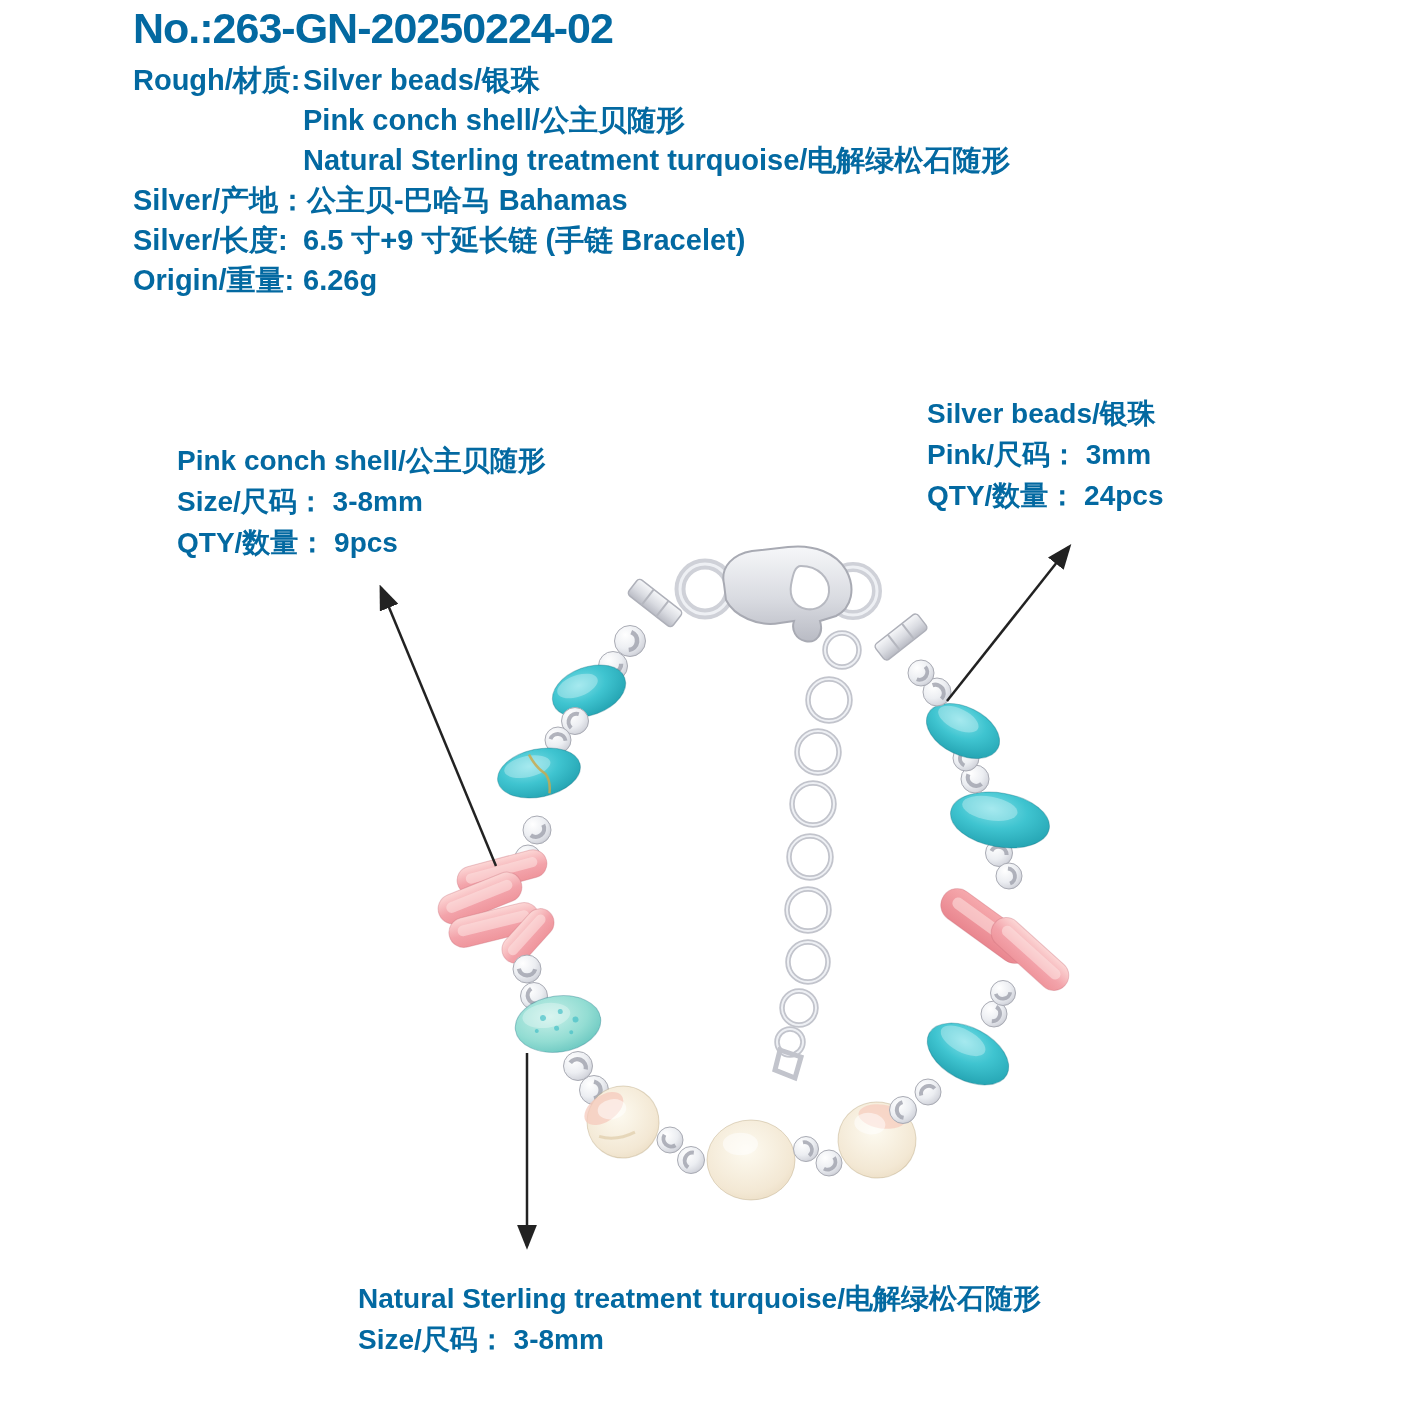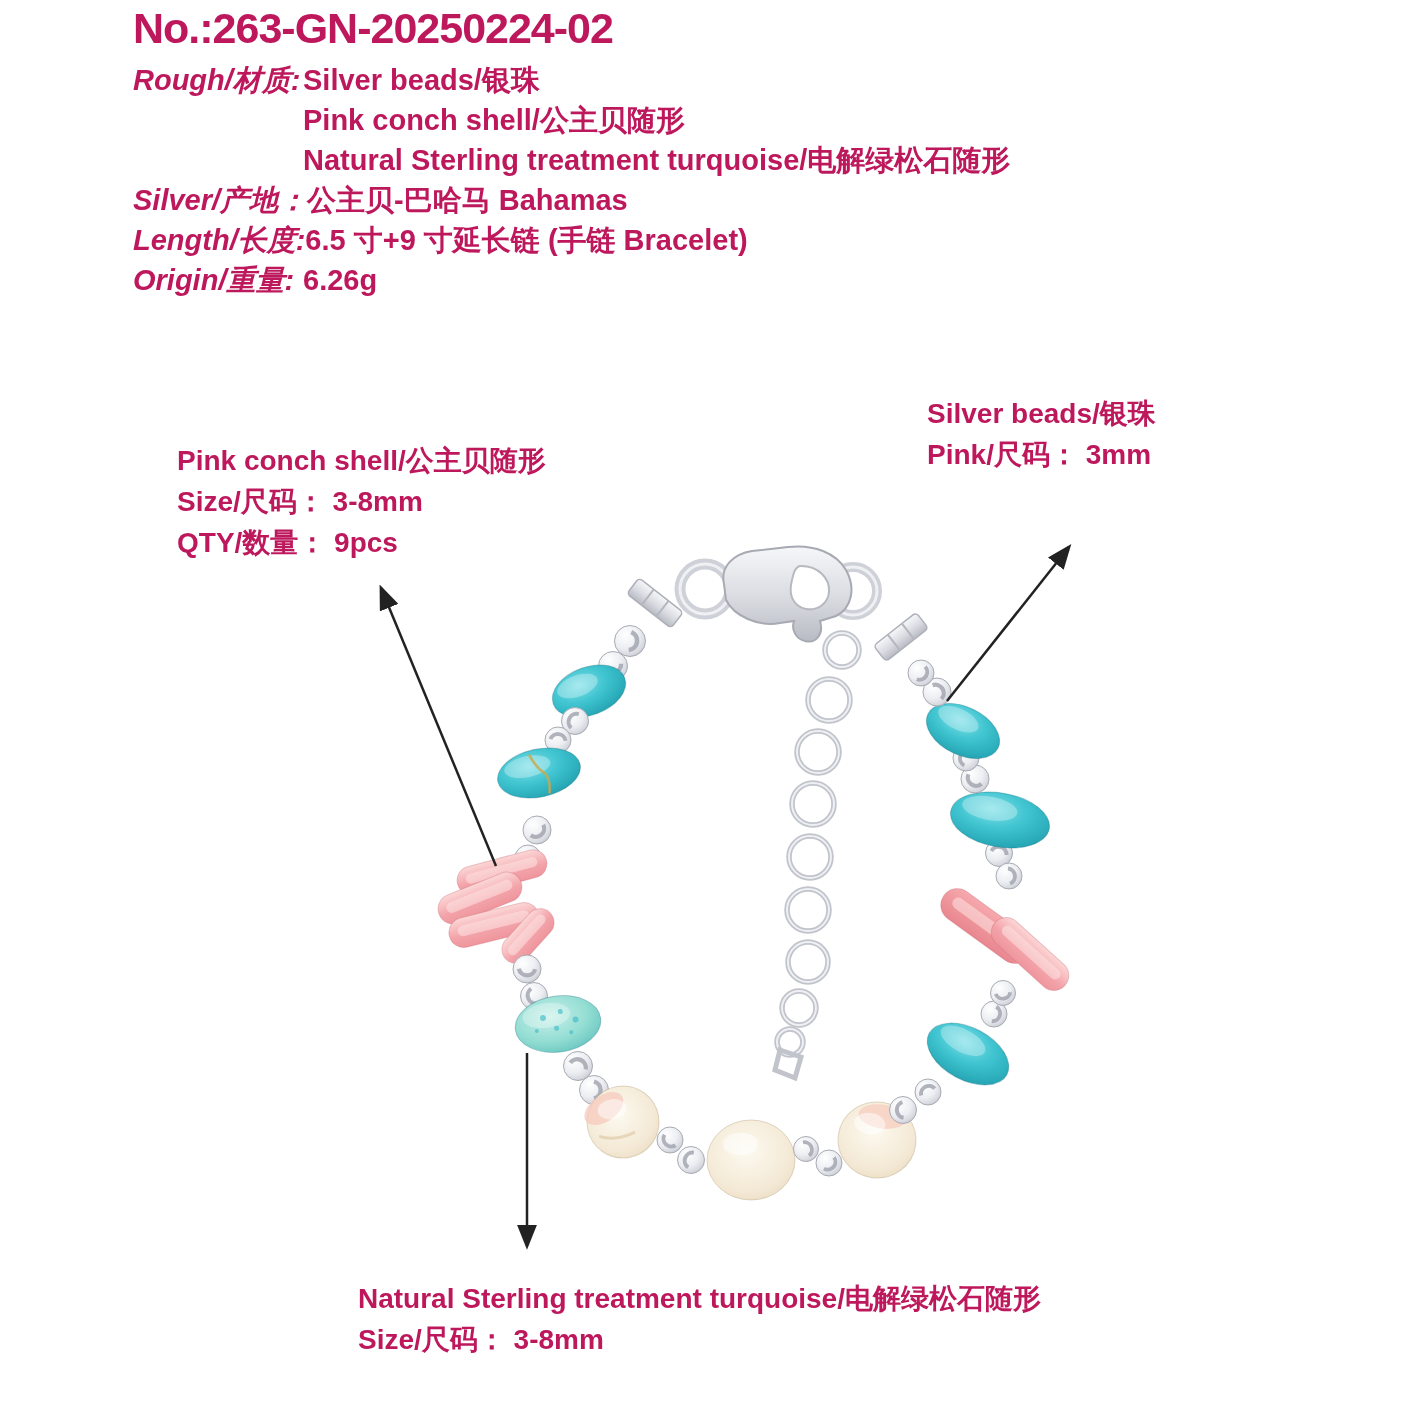--- a/index.html
+++ b/index.html
@@ -1,24 +1,24 @@
 <!DOCTYPE html>
 <html><head>
 <meta charset="utf-8">
 <style>
   html,body{margin:0;padding:0;background:#fff;}
   .canvas{
     position:relative;width:1400px;height:1417px;background:#ffffff;
-    font-family:"Liberation Sans", sans-serif;color:#be185d;overflow:hidden;
+    font-family:"Liberation Sans", sans-serif;color:#0369a1;overflow:hidden;
   }
   
   .header{position:absolute;left:133px;top:4px;}
   .product-no{font-size:43px;font-weight:700;letter-spacing:-1px;margin:0 0 8px 0;line-height:48px;}
   .spec-row{display:flex;font-size:29px;font-weight:700;line-height:40px;white-space:nowrap;}
-  .spec-label{min-width:170px;flex-shrink:0;font-style:italic;}
+  .spec-label{min-width:170px;flex-shrink:0;}
   
   .ann{position:absolute;font-size:28px;font-weight:700;line-height:41px;white-space:nowrap;}
   .ann-pink{left:177px;top:440px;}
   .ann-silver{left:927px;top:393px;}
   .ann-turquoise{left:358px;top:1278px;}
   
   .photo{position:absolute;left:0;top:0;pointer-events:none;}
 </style>
 </head>
 <body>
@@ -40,37 +40,38 @@
       <span class="spec-value">Natural Sterling treatment turquoise/电解绿松石随形</span>
     </div>
     <div class="spec-row">
       <span class="spec-label">Silver/产地：</span>
       <span class="spec-value">公主贝-巴哈马 Bahamas</span>
     </div>
     <div class="spec-row">
       <span class="spec-label"></span>
     </div>
     <div class="spec-row">
-      <span class="spec-label">Length/长度:</span>
+      <span class="spec-label">Silver/长度:</span>
       <span class="spec-value">6.5 寸+9 寸延长链 (手链 Bracelet)</span>
     </div>
     <div class="spec-row">
       <span class="spec-label">Origin/重量:</span>
       <span class="spec-value">6.26g</span>
     </div>
   </div>
 
   <div class="ann ann-pink">
     <div>Pink conch shell/公主贝随形</div>
     <div>Size/尺码： 3-8mm</div>
     <div>QTY/数量： 9pcs</div>
   </div>
   <div class="ann ann-silver">
     <div>Silver beads/银珠</div>
     <div>Pink/尺码： 3mm</div>
+    <div>QTY/数量： 24pcs</div>
   </div>
   <div class="ann ann-turquoise">
     <div>Natural Sterling treatment turquoise/电解绿松石随形</div>
     <div>Size/尺码： 3-8mm</div>
   </div>
 
   <svg class="photo" width="1417" height="1417" viewBox="0 0 1417 1417">
     <defs>
       <radialGradient id="gTurq" cx="40%" cy="32%" r="80%">
         <stop offset="0%" stop-color="#7fe0e8"></stop>

